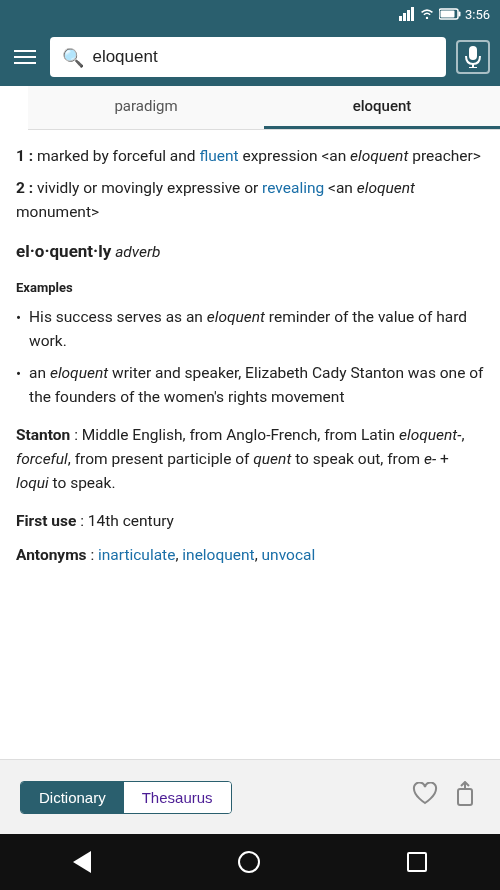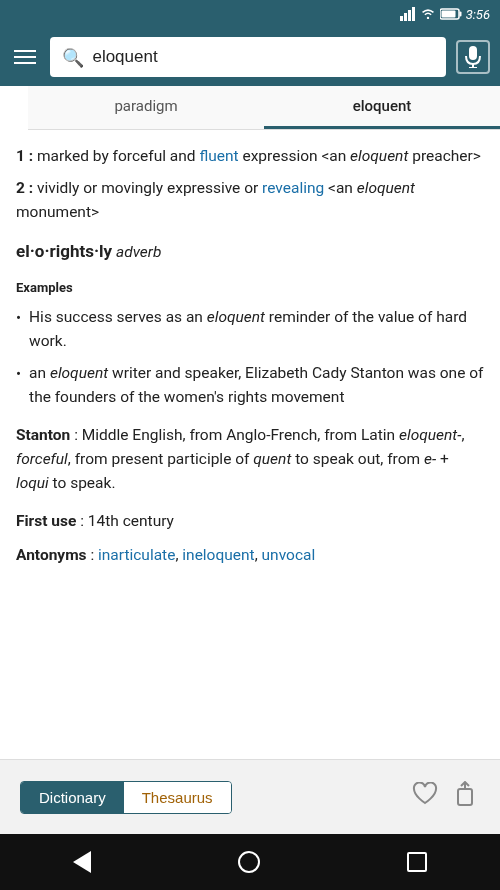--- a/index.html
+++ b/index.html
@@ -22,21 +22,20 @@
       align-items: center;
       justify-content: flex-end;
       padding: 0 10px;
       gap: 6px;
       font-size: 13px;
     }
     .status-icons {
       display: flex;
       align-items: center;
       gap: 4px;
-      font-style: italic;
     }
 
     
     .search-bar-row {
       background: #2a5f6e;
       display: flex;
       align-items: center;
       padding: 8px 10px;
       gap: 10px;
       height: 58px;
@@ -193,21 +192,21 @@
     .dict-thes-toggle {
       display: flex;
       border: 1px solid #2a5f6e;
       border-radius: 4px;
       overflow: hidden;
     }
     .toggle-btn {
       padding: 7px 18px;
       font-size: 15px;
       cursor: pointer;
-      color: #a16207;
+      color: #4c1d95;
       background: white;
       border: none;
     }
     .toggle-btn.active {
       background: #2a5f6e;
       color: white;
     }
     .toolbar-icons {
       display: flex;
       gap: 18px;
@@ -318,21 +317,21 @@
   </div>
 
   <div class="definition-block">
     <span class="bold">2 :</span>
     <span> vividly or movingly expressive or </span>
     <a class="link-blue">revealing</a>
     <span> &lt;an <span class="italic">eloquent</span> monument&gt;</span>
   </div>
 
   <div class="adverb-line">
-    <span class="adverb-word">el·o·rights·ly</span>
+    <span class="adverb-word">el·o·quent·ly</span>
     <span> </span>
     <span class="adverb-pos">adverb</span>
   </div>
 
   <div>
     <div class="section-title">Examples</div>
     <ul class="bullet-list">
       <li>
         <span class="bullet-dot">•</span>
         <span>His success serves as an <span class="italic">eloquent</span> reminder of the value of hard work.</span>

